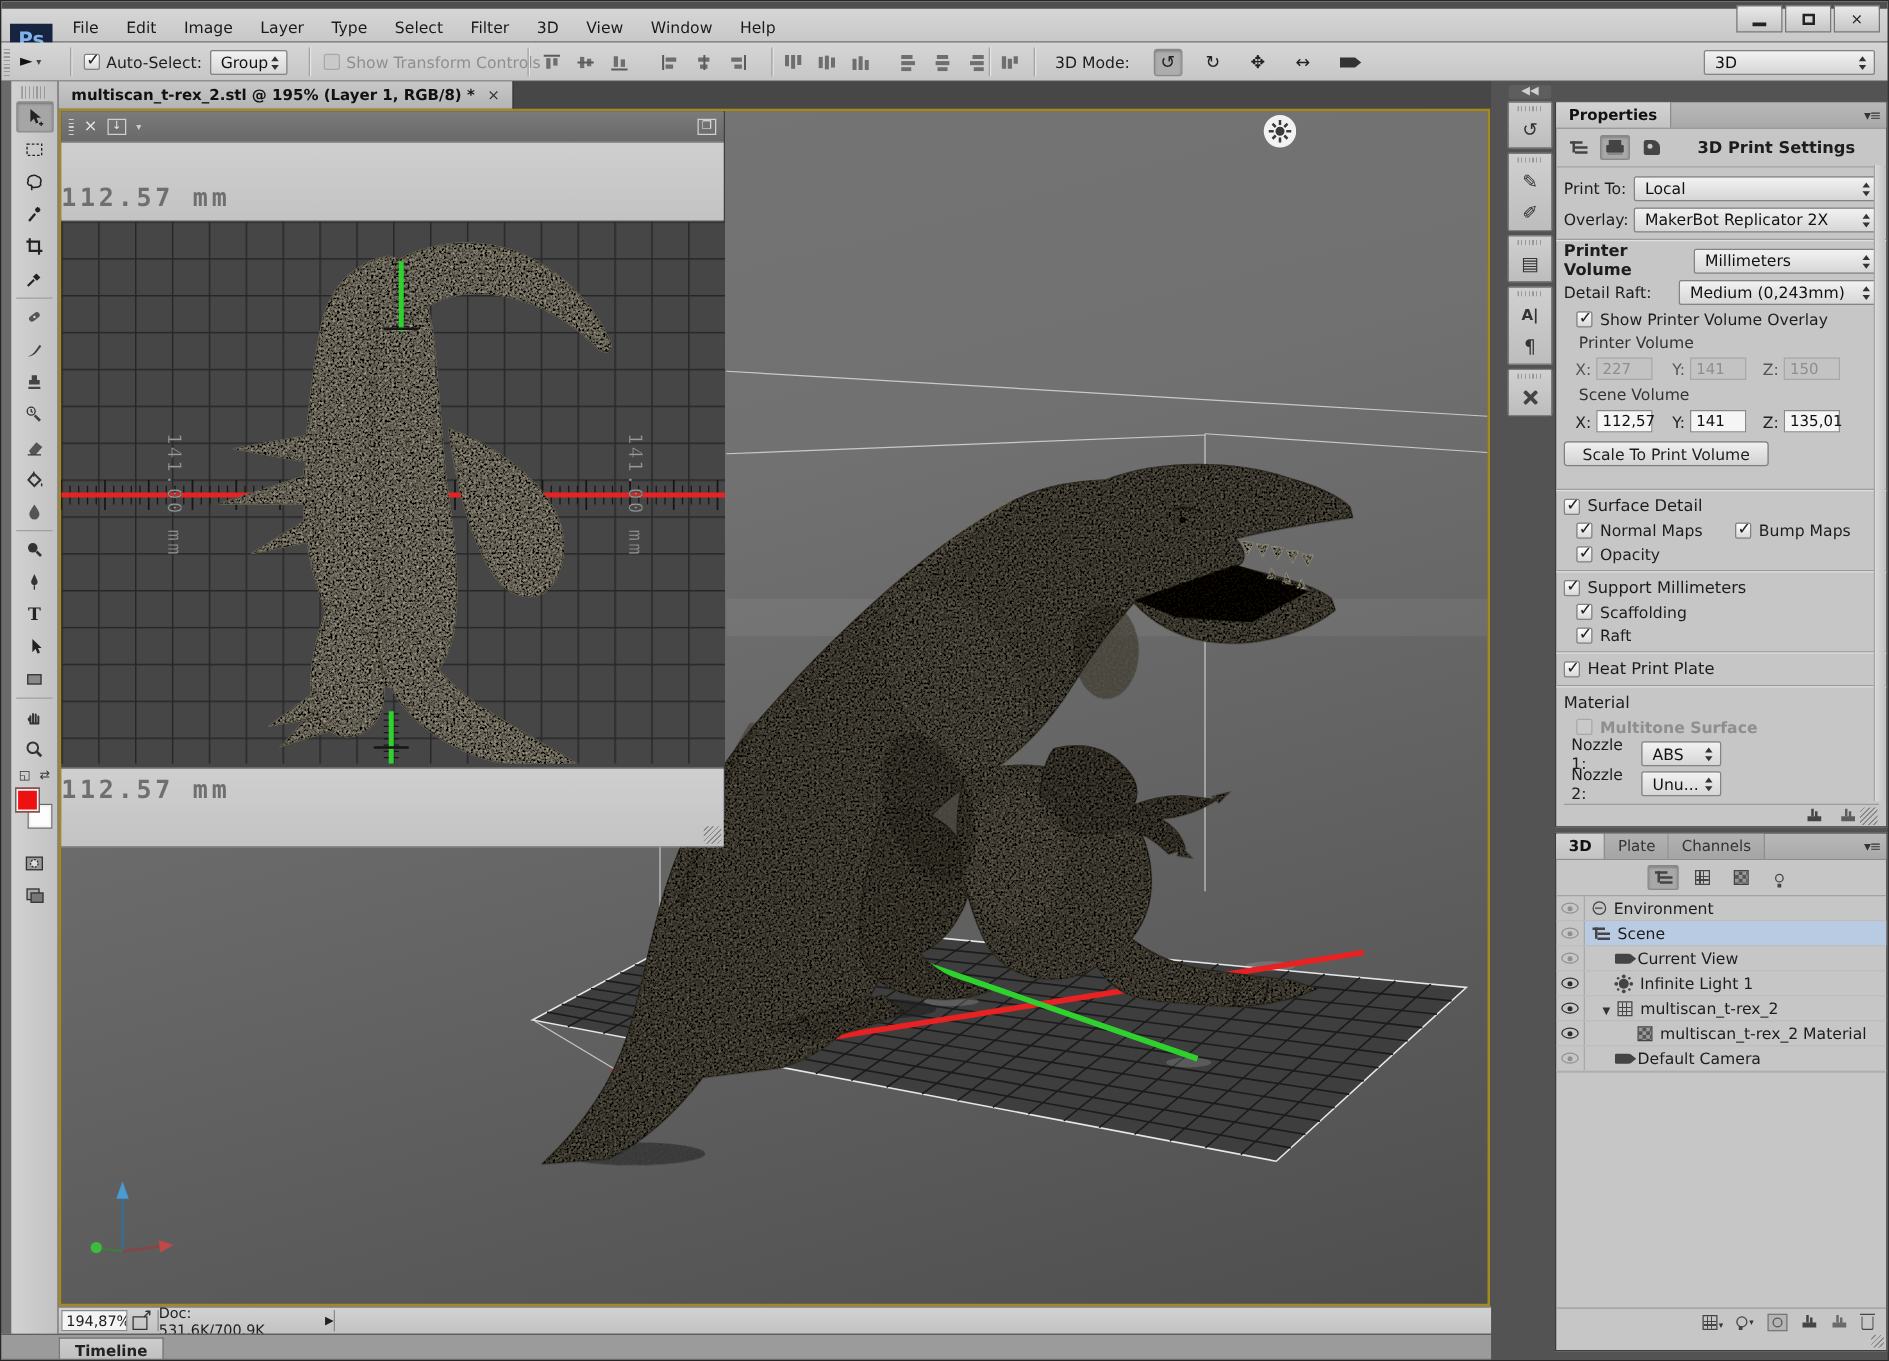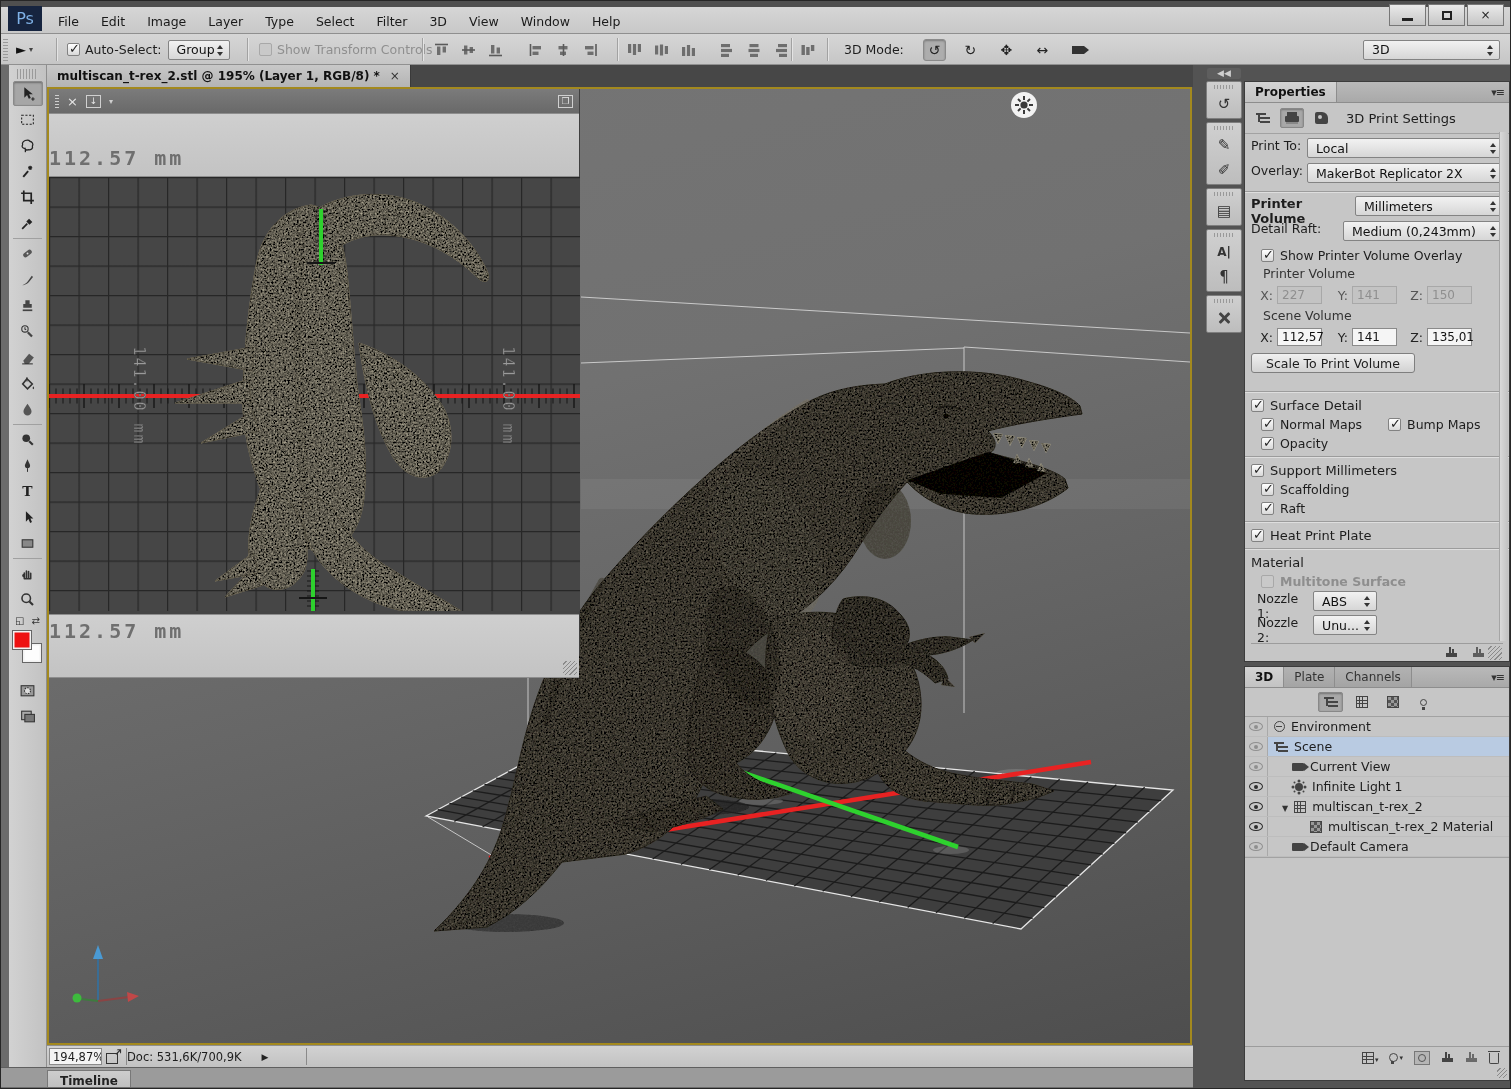--- a/index.html
+++ b/index.html
@@ -8,21 +8,21 @@
     --line:#9a9a9a; --txt:#1d1d1d;
   }
   *{margin:0;padding:0;box-sizing:border-box}
   html,body{background:#333}
   body{font-family:"DejaVu Sans","Liberation Sans",sans-serif;font-size:12px;color:var(--txt)}
   .app{position:relative;width:1511px;height:1089px;background:var(--dark);overflow:hidden;border:1px solid #262626}
 
   
   .titlebar{position:absolute;left:0;top:0;width:1511px;height:33px;background:linear-gradient(#d9d9d9,#c8c8c8);border-bottom:1px solid #8f8f8f}
   .titlebar .topframe{position:absolute;left:0;top:0;width:100%;height:6px;background:#4f4f4f}
-  .pslogo{position:absolute;left:7px;top:5px;width:34px;height:25px;background:#16243f;color:#7fb2e8;font-weight:normal;font-size:16px;text-align:center;line-height:25px;letter-spacing:0}
+  .pslogo{position:absolute;left:7px;top:18px;width:34px;height:25px;background:#16243f;color:#7fb2e8;font-weight:bold;font-size:16px;text-align:center;line-height:25px;letter-spacing:0}
   .menus{position:absolute;left:48px;top:8px;height:25px;display:flex;align-items:center;gap:4px}
   .mitem{padding:2px 9px;font-size:12.5px;color:#1a1a1a;cursor:default}
   .winbtns{position:absolute;right:8px;top:3px;display:flex;gap:2px}
   .winbtn{width:37px;height:22px;background:linear-gradient(#e9e9e9,#c6c6c6);border:1px solid #777;display:flex;align-items:center;justify-content:center;font-size:12px;color:#222}
   .winbtn .mini{width:11px;height:3px;background:#222;margin-top:8px}
   .winbtn .maxi{width:10px;height:9px;border:2px solid #222}
 
   
   .optionsbar{position:absolute;left:0;top:33px;width:1511px;height:31px;background:linear-gradient(#d6d6d6,#c6c6c6);border-bottom:1px solid #909090}
   .grip-v{position:absolute;left:2px;top:4px;width:5px;height:23px;background:repeating-linear-gradient(0deg,#9a9a9a 0 1px,transparent 1px 3px)}
@@ -86,21 +86,21 @@
   .iband span{font-family:"DejaVu Sans Mono","Liberation Mono",monospace;font-size:20px;font-weight:bold;color:#6f6f6f;letter-spacing:3px;padding:3px 0 6px}
   .iband.bottom span{padding:4px 0 0}
   .igrip{position:absolute;right:2px;bottom:2px;width:14px;height:14px;background:repeating-linear-gradient(135deg,transparent 0 2px,#8a8a8a 2px 3px)}
 
   
   .statusbar{position:absolute;left:46px;top:1044px;width:1146px;height:22px;background:linear-gradient(#d2d2d2,#c2c2c2);border-top:1px solid #8f8f8f;display:flex;align-items:center}
   .zoomfield{width:53px;height:17px;background:#f4f4f4;border:1px solid #8a8a8a;margin-left:2px;padding:1px 3px;font-size:11.5px;overflow:hidden;white-space:nowrap}
   .exportico{width:16px;height:14px;margin:0 4px;position:relative}
   .exportico::before{content:"";position:absolute;left:0;bottom:0;width:10px;height:9px;border:1.5px solid #333}
   .exportico::after{content:"➔";position:absolute;right:0;top:-4px;font-size:10px;color:#333;transform:rotate(-45deg)}
-  .docfield{width:181px;height:17px;border-left:1px solid #8a8a8a;border-right:1px solid #8a8a8a;display:flex;align-items:center;justify-content:flex-start;gap:20px;font-size:11.5px}
+  .docfield{width:142px;height:17px;border-left:1px solid #8a8a8a;border-right:1px solid #8a8a8a;display:flex;align-items:center;justify-content:flex-end;gap:20px;font-size:11.5px}
   .docfield .arr{color:#222;font-size:9px}
   .timeline{position:absolute;left:0;top:1066px;width:1192px;height:23px;background:#9b9b9b;border-top:1px solid #5f5f5f}
   .tl-tab{position:absolute;left:46px;top:2px;height:21px;background:linear-gradient(#cdcdcd,#bdbdbd);border:1px solid #787878;border-bottom:none;padding:0 12px;font-size:12px;font-weight:bold;color:#222;line-height:20px}
   .tl-bot{position:absolute;left:0;bottom:0;width:100%;height:3px;background:#6e6e6e}
 
   
   .rframe{position:absolute;left:1192px;top:64px;width:319px;height:1025px;background:var(--dark)}
   .collapse{position:absolute;left:14px;top:3px;width:34px;height:11px;background:#5e5e5e;color:#cfcfcf;font-size:9px;text-align:center;line-height:10px;border-radius:2px}
   .dock{position:absolute;left:13px;top:16px;width:36px}
   .dockgrp{background:linear-gradient(#d0d0d0,#bdbdbd);border:1px solid #7e7e7e;border-radius:2px;margin-bottom:3px;padding:2px 0}
@@ -116,23 +116,23 @@
   .panel{background:var(--panel);border:1px solid #3c3c3c}
   .phead{height:21px;background:linear-gradient(#b9b9b9,#a9a9a9);border-bottom:1px solid #8d8d8d;display:flex;align-items:flex-end;position:relative}
   .ptab{height:20px;background:linear-gradient(#d3d3d3,#c3c3c3);border-right:1px solid #8d8d8d;padding:0 10px;font-size:12px;font-weight:bold;color:#111;line-height:20px}
   .ptab.inactive{background:linear-gradient(#b2b2b2,#a4a4a4);color:#333;font-weight:normal}
   .pmenu{position:absolute;right:5px;top:4px;color:#333;font-size:11px;letter-spacing:-1px}
 
   
   .props-iconrow{display:flex;align-items:center;gap:5px;padding:5px 6px;border-bottom:1px solid #a2a2a2}
   .pib{width:24px;height:20px;display:flex;align-items:center;justify-content:center;border-radius:2px}
   .pib.pressed{background:#a8a8a8;border:1px solid #888;box-shadow:inset 0 1px 2px rgba(0,0,0,.3)}
-  .ptitle{font-size:13px;font-weight:normal;margin-left:8px}
+  .ptitle{font-size:13px;font-weight:bold;margin-left:20px}
   .pbody{padding:4px 6px 0;font-size:12.5px}
-  .prow{display:flex;height:25px}
+  .prow{display:flex;align-items:center;height:25px}
   .prow .l1{width:56px}
   .prow .l2{width:104px;font-weight:bold;font-size:13px}
   .prow .l3{width:92px}
   .ddw{flex:1}
   .psep{height:2px;margin:3px -6px;border-top:1px solid #9c9c9c;border-bottom:1px solid #dedede}
   .cbrow{display:flex;align-items:center;height:19px;gap:6px}
   .cbrow.ind{padding-left:10px}
   .cbrow .b{font-weight:normal;font-size:13px}
   .cbrow .dis{color:#8e8e8e;font-weight:bold}
   .sublbl{height:18px;line-height:18px;padding-left:12px;color:#333}

